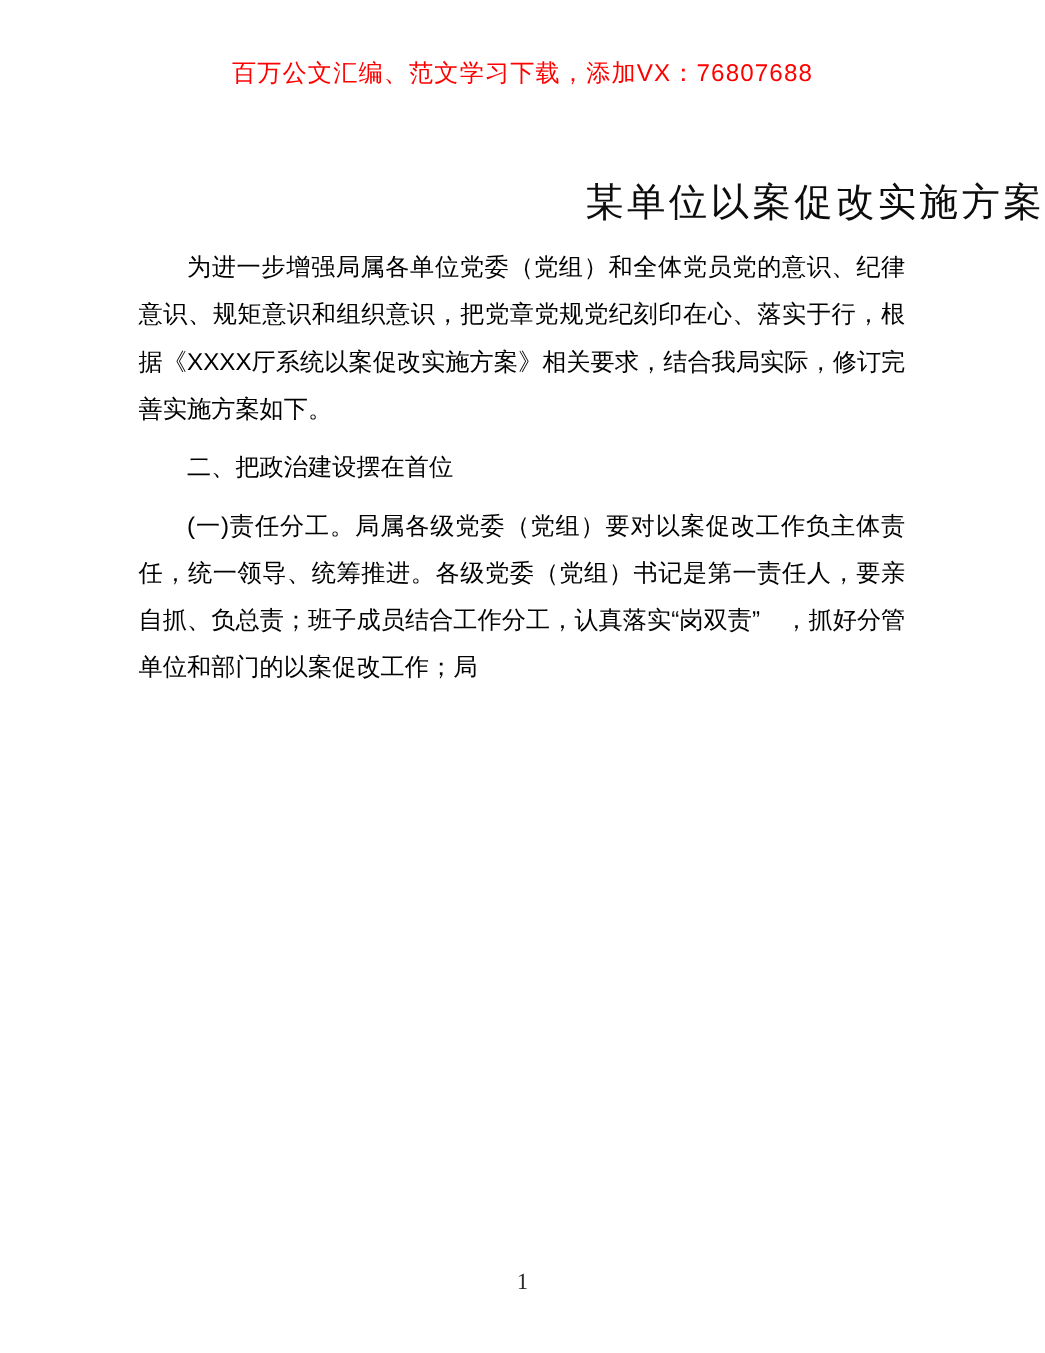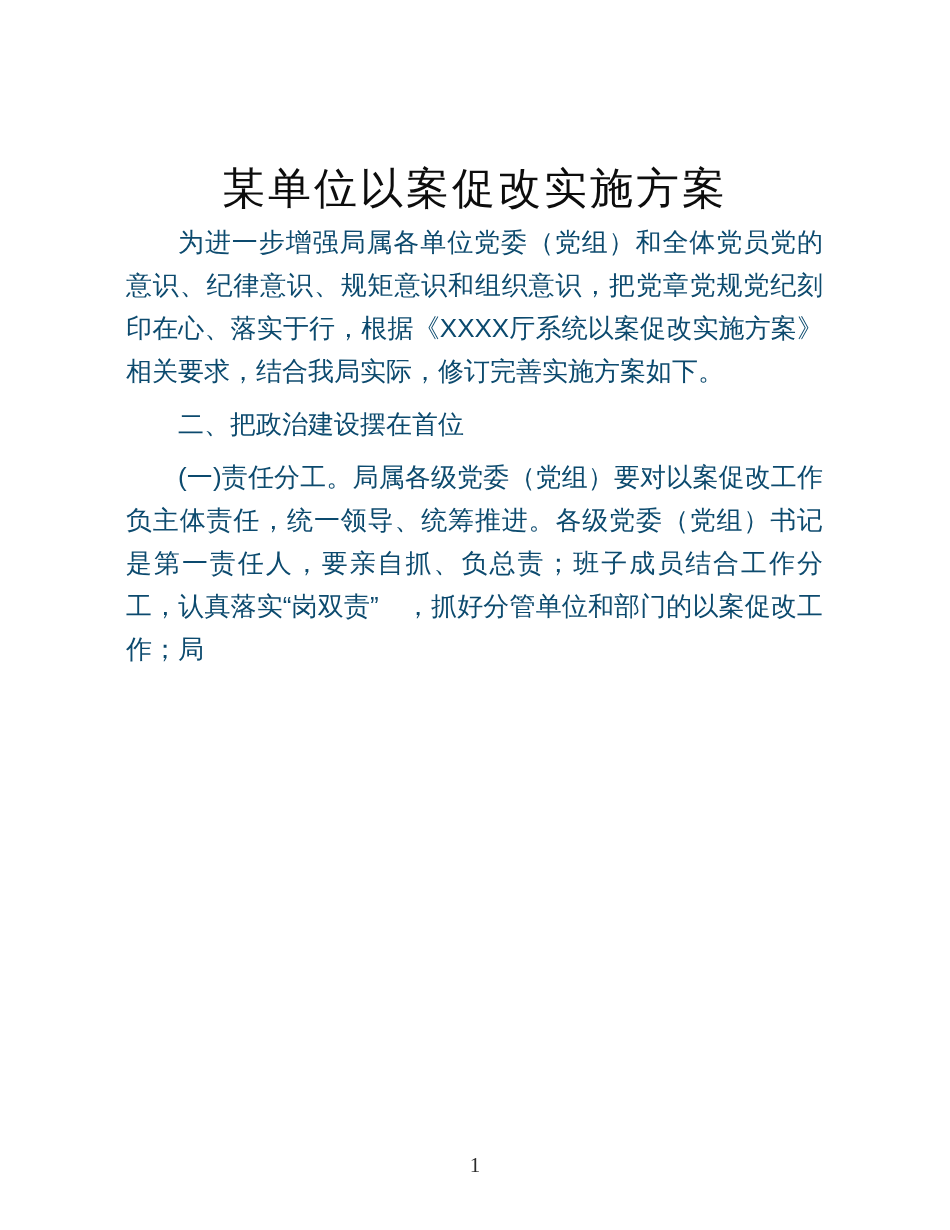--- a/index.html
+++ b/index.html
@@ -26,37 +26,37 @@
     letter-spacing: 1px;
     color: var(--accent, #ff0000);
     white-space: nowrap;
   }
   .doc-title {
     position: absolute;
     top: 160px;
     left: 0;
     width: 100%;
     margin: 0;
-    text-align: center;
-    font-size: 43px;
+    text-align: right;
+    font-size: 35px;
     font-weight: normal;
     letter-spacing: 3px;
     color: #0d0d0d;
   }
   .doc-body {
     position: absolute;
     top: 221px;
     left: 126px;
     width: 697px;
   }
   .para {
     margin: 0 0 10px 0;
-    font-size: 26px;
+    font-size: 22px;
     line-height: 43px;
-    color: #0c4a6e;
+    color: #000000;
     text-align: justify;
     text-justify: inter-ideograph;
     text-indent: 2em;
     word-break: break-all;
   }
   .para.heading {
     text-align: left;
   }
   .page-number {
     position: absolute;
@@ -66,20 +66,21 @@
     text-align: center;
     font-family: "Liberation Serif", serif;
     font-size: 21px;
     color: #2b2b2b;
   }
 </style>
 </head>
 <body>
 
 <div class="page">
+  <div class="vendor-notice">百万公文汇编、范文学习下载，添加VX：76807688</div>
 
   <h1 class="doc-title">某单位以案促改实施方案</h1>
 
   <div class="doc-body">
       <div class="para body">为进一步增强局属各单位党委（党组）和全体党员党的意识、纪律意识、规矩意识和组织意识，把党章党规党纪刻印在心、落实于行，根据《XXXX厅系统以案促改实施方案》相关要求，结合我局实际，修订完善实施方案如下。</div>
       <div class="para heading">二、把政治建设摆在首位</div>
       <div class="para body">(一)责任分工。局属各级党委（党组）要对以案促改工作负主体责任，统一领导、统筹推进。各级党委（党组）书记是第一责任人，要亲自抓、负总责；班子成员结合工作分工，认真落实“岗双责”　，抓好分管单位和部门的以案促改工作；局</div>
     </div>
 
   <div class="page-number">1</div>

